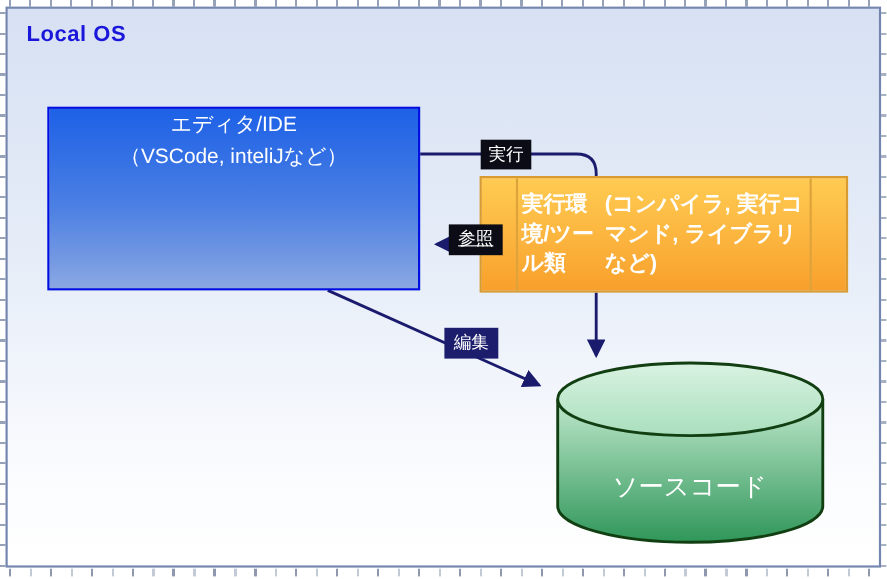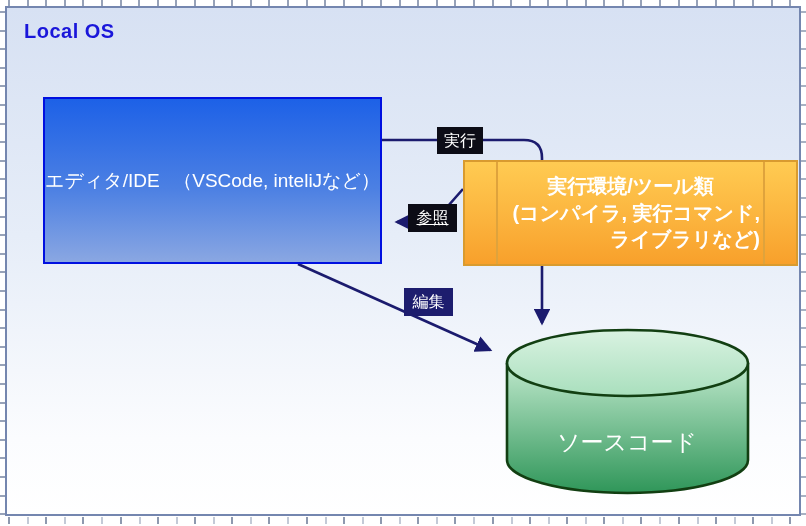--- a/index.html
+++ b/index.html
@@ -33,47 +33,47 @@
   }
 
   
   svg.layer{position:absolute;left:0;top:0;width:806px;height:526px;}
 
   
   .node-editor{
     position:absolute;left:43px;top:97px;width:339px;height:167px;
     box-sizing:border-box;border:2.5px solid #0010e0;
     background:linear-gradient(180deg,#1d61e7 0%,#4c80e3 55%,#8aa7e2 100%);
-    display:flex;flex-direction:row;align-items:center;justify-content:space-between;
+    display:flex;flex-direction:column;align-items:center;justify-content:flex-start;
     color:#ffffff;font-size:19px;line-height:1.55;text-align:center;
   }
 
   
   .node-tools{
-    position:absolute;left:463px;top:160px;width:335px;height:106px;
+    position:absolute;left:436px;top:160px;width:335px;height:106px;
     box-sizing:border-box;border:2px solid #d99b2f;
     background:linear-gradient(180deg,#ffcb52 0%,#fbb23c 60%,#f8a02b 100%);
-    display:flex;flex-direction:column;align-items:center;justify-content:center;
-    color:#ffffff;font-size:20px;font-weight:bold;line-height:1.33;text-align:right;
+    display:flex;flex-direction:row;align-items:center;justify-content:center;
+    color:#ffffff;font-size:20px;font-weight:bold;line-height:1.33;text-align:left;
     padding:0 36px;
   }
   .node-tools::before,.node-tools::after{
     content:"";position:absolute;top:0;bottom:0;width:2px;background:#dfa33c;
   }
   .node-tools::before{left:31px;}
   .node-tools::after{right:31px;}
 
   
   .edge-label{
     position:absolute;color:#ffffff;font-size:16px;line-height:1;
     display:flex;align-items:center;justify-content:center;
   }
   .lbl-execute{left:437px;top:127px;width:46px;height:27px;background:#0c0c16;}
   .lbl-reference{left:408px;top:204px;width:49px;height:28px;background:#0c0c16;text-decoration:underline;}
-  .lbl-edit{left:404px;top:288px;width:49px;height:28px;background:#1d1d6e;}
+  .lbl-edit{left:404px;top:298px;width:49px;height:28px;background:#1d1d6e;}
 </style>
 </head>
 <body>
 
 <div class="stage">
 
   <div class="tick-strip tick-top"></div>
   <div class="tick-strip tick-bottom"></div>
   <div class="tick-strip tick-left"></div>
   <div class="tick-strip tick-right"></div>

